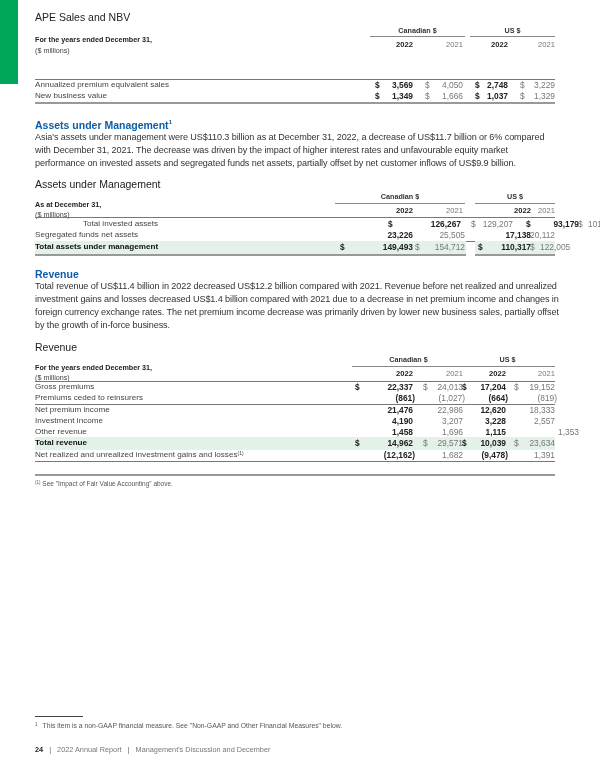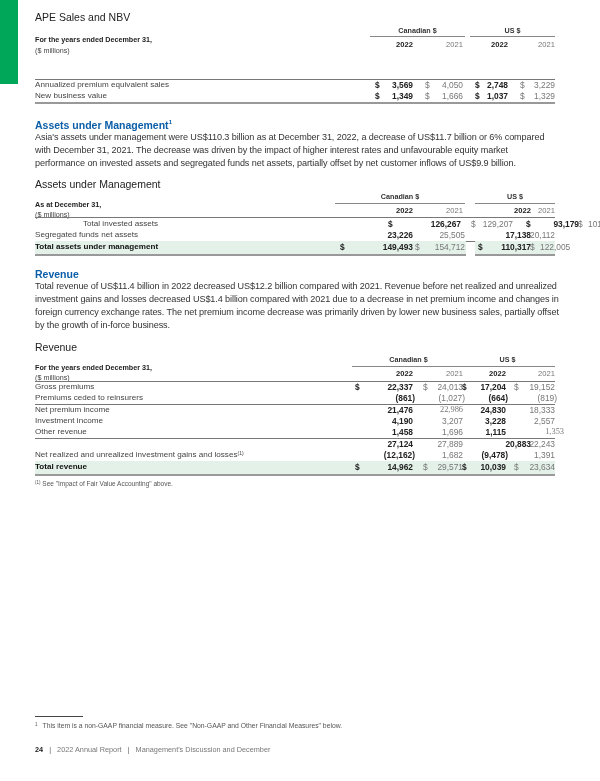--- a/index.html
+++ b/index.html
@@ -149,54 +149,54 @@
     <span class="lbl">Premiums ceded to reinsurers</span>
     <span class="v b" style="left:320px;width:60px;">(861)</span>
     <span class="v l" style="left:388px;width:42px;">(1,027)</span>
     <span class="v b" style="left:427px;width:46px;">(664)</span>
     <span class="v l" style="left:479px;width:43px;">(819)</span>
   </div>
   <div class="rule" style="top:404px;width:520px;background:#777;"></div>
   <div class="row" style="top:405px;">
     <span class="lbl">Net premium income</span>
     <span class="v b" style="left:320px;width:58px;">21,476</span>
-    <span class="v l" style="left:388px;width:40px;font-family:Liberation Serif, serif;">22,986</span>
-    <span class="v b" style="left:427px;width:44px;">24,830</span>
+    <span class="v l" style="left:388px;width:40px;">22,986</span>
+    <span class="v b" style="left:427px;width:44px;">12,620</span>
     <span class="v l" style="left:479px;width:41px;">18,333</span>
   </div>
   <div class="row" style="top:416px;">
     <span class="lbl">Investment income</span>
     <span class="v b" style="left:320px;width:58px;">4,190</span>
     <span class="v l" style="left:388px;width:40px;">3,207</span>
     <span class="v b" style="left:427px;width:44px;">3,228</span>
     <span class="v l" style="left:479px;width:41px;">2,557</span>
   </div>
   <div class="row" style="top:427px;">
     <span class="lbl">Other revenue</span>
     <span class="v b" style="left:320px;width:58px;">1,458</span>
     <span class="v l" style="left:388px;width:40px;">1,696</span>
     <span class="v b" style="left:427px;width:44px;">1,115</span>
-    <span class="v l" style="left:488px;width:41px;font-family:Liberation Serif, serif;">1,353</span>
+    <span class="v l" style="left:503px;width:41px;">1,353</span>
   </div>
   <div class="rule" style="top:438px;width:520px;background:#777;"></div>
   <div class="row" style="top:439px;">
     <span class="v b" style="left:320px;width:58px;">27,124</span>
     <span class="v l" style="left:388px;width:40px;">27,889</span>
     <span class="v b" style="left:448px;width:48px;">20,883</span>
     <span class="v l" style="left:479px;width:41px;">22,243</span>
   </div>
   <div class="row" style="top:450px;">
     <span class="lbl"><span>Net realized and unrealized investment gains and losses</span><sup>(1)</sup></span>
     <span class="v b" style="left:320px;width:60px;">(12,162)</span>
     <span class="v l" style="left:388px;width:40px;">1,682</span>
     <span class="v b" style="left:427px;width:46px;text-align:right;">(9,478)</span>
     <span class="v l" style="left:479px;width:41px;">1,391</span>
   </div>
   <div class="rule" style="top:461px;width:520px;background:#777;"></div>
-  <div class="row total" style="top:462px;">
+  <div class="row total" style="top:438px;">
     <div class="bg" style="left:0;width:431px;"></div>
     <div class="bg" style="left:425px;width:95px;"></div>
     <span class="lbl">Total revenue</span>
     <span class="v b" style="left:320px;width:58px;"><span class="dol">$</span><span>14,962</span></span>
     <span class="v l" style="left:388px;width:40px;"><span class="dol">$</span><span>29,571</span></span>
     <span class="v b" style="left:427px;width:44px;"><span class="dol">$</span><span>10,039</span></span>
     <span class="v l" style="left:479px;width:41px;"><span class="dol">$</span><span>23,634</span></span>
   </div>
   <div class="rule thick" style="top:474px;width:431px;"></div>
   <div class="rule thick" style="top:474px;left:425px;width:95px;"></div>

